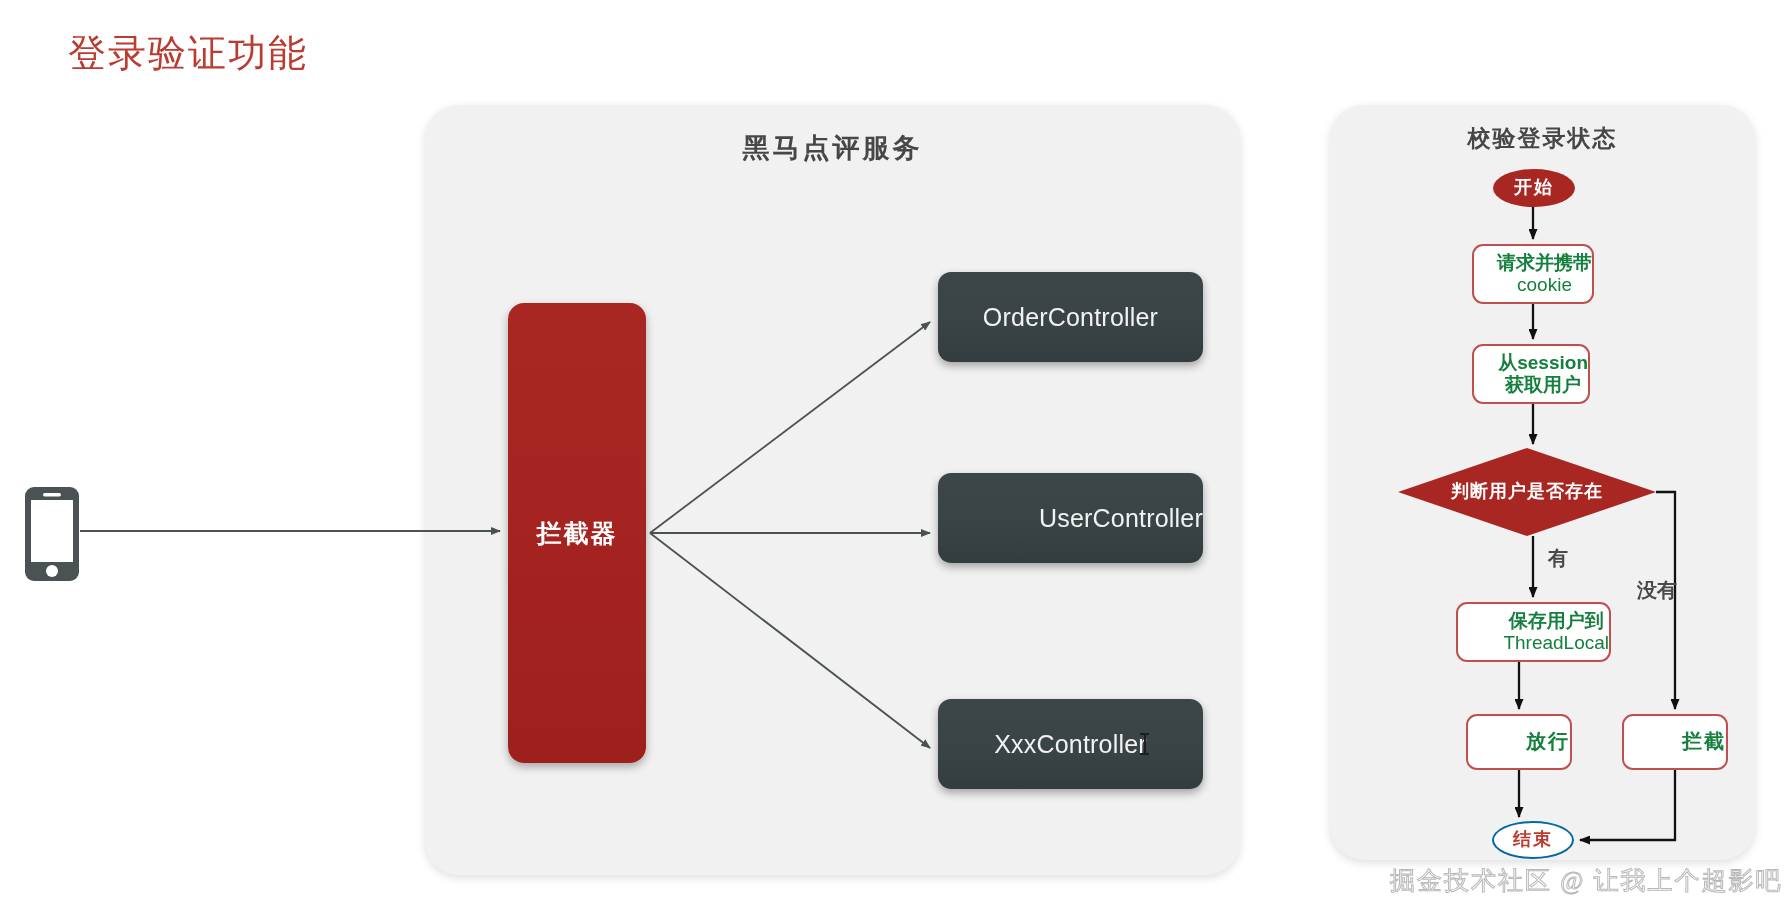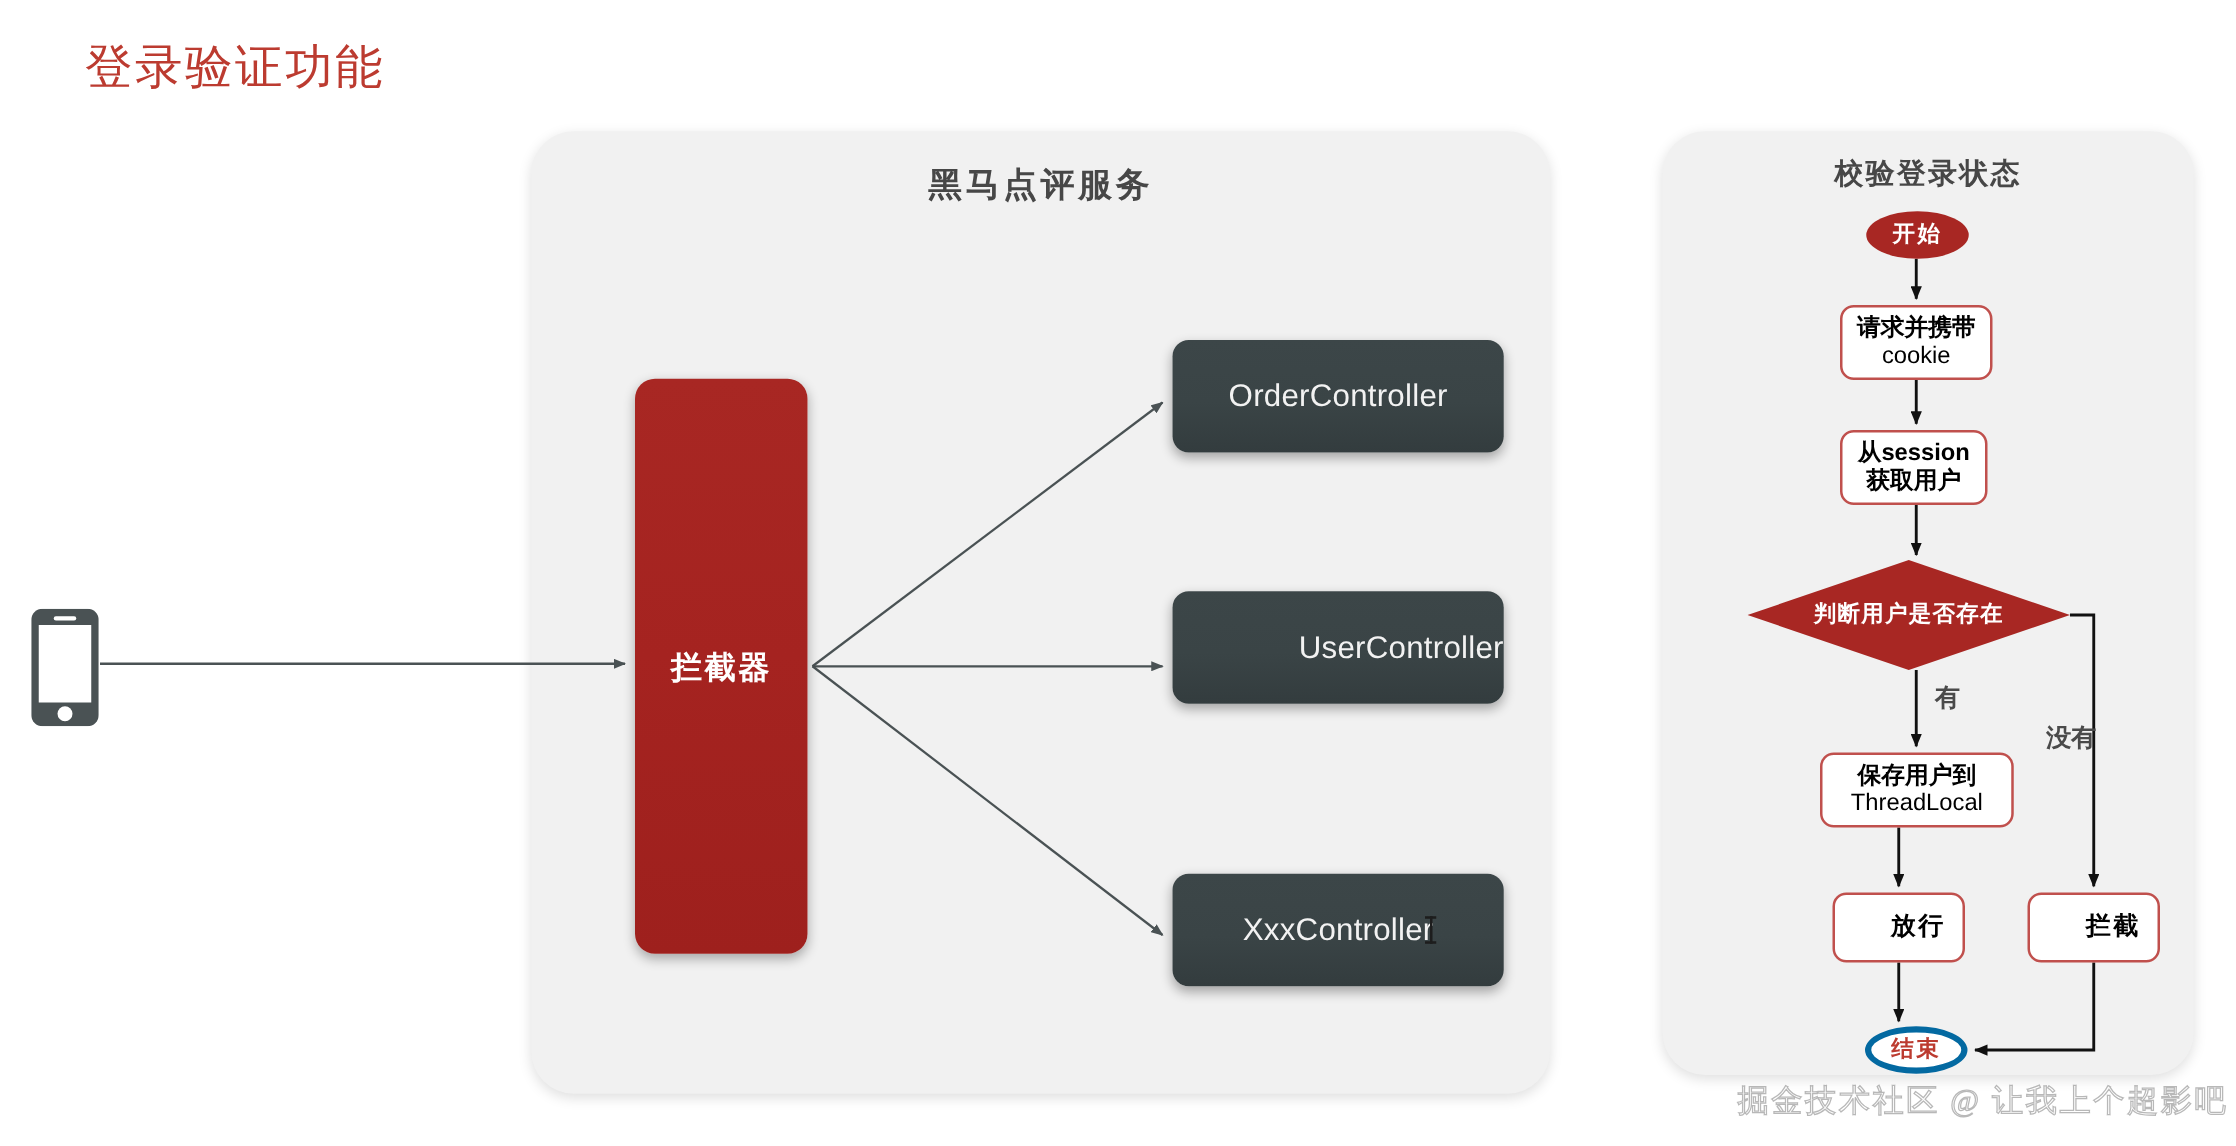--- a/index.html
+++ b/index.html
@@ -147,37 +147,38 @@
     display: flex;
     align-items: center;
     justify-content: center;
     text-align: center;
     line-height: 1.18;
   }
   .fnode.proc {
     background: #FFFFFF;
     border: 2px solid #C0504D;
     border-radius: 11px;
-    color: #000000;
+    color: #15803d;
+    justify-content: flex-end;
   }
   .fnode.proc .l1 { font-weight: bold; font-size: 19px; }
   .fnode.proc .l2 { font-weight: 400; font-size: 19px; }
   .fnode.proc .single { font-weight: bold; font-size: 20px; letter-spacing: 2px; margin-left: 31px; }
 
   .fnode.terminal-start {
     background: #A82723;
     border-radius: 50%;
     color: #FFFFFF;
     font-weight: bold;
     font-size: 18px;
     letter-spacing: 2px;
   }
   .fnode.terminal-end {
     background: #FFFFFF;
-    border: 5px solid #0369a1;
+    border: 2px solid #0369a1;
     border-radius: 50%;
     color: #BC3B30;
     font-weight: bold;
     font-size: 18px;
     letter-spacing: 2px;
   }
 
   #n-start    { left: 1493px; top: 169px; width: 82px;  height: 38px; }
   #n-request  { left: 1472px; top: 244px; width: 122px; height: 60px; }
   #n-session  { left: 1472px; top: 344px; width: 118px; height: 60px; }

